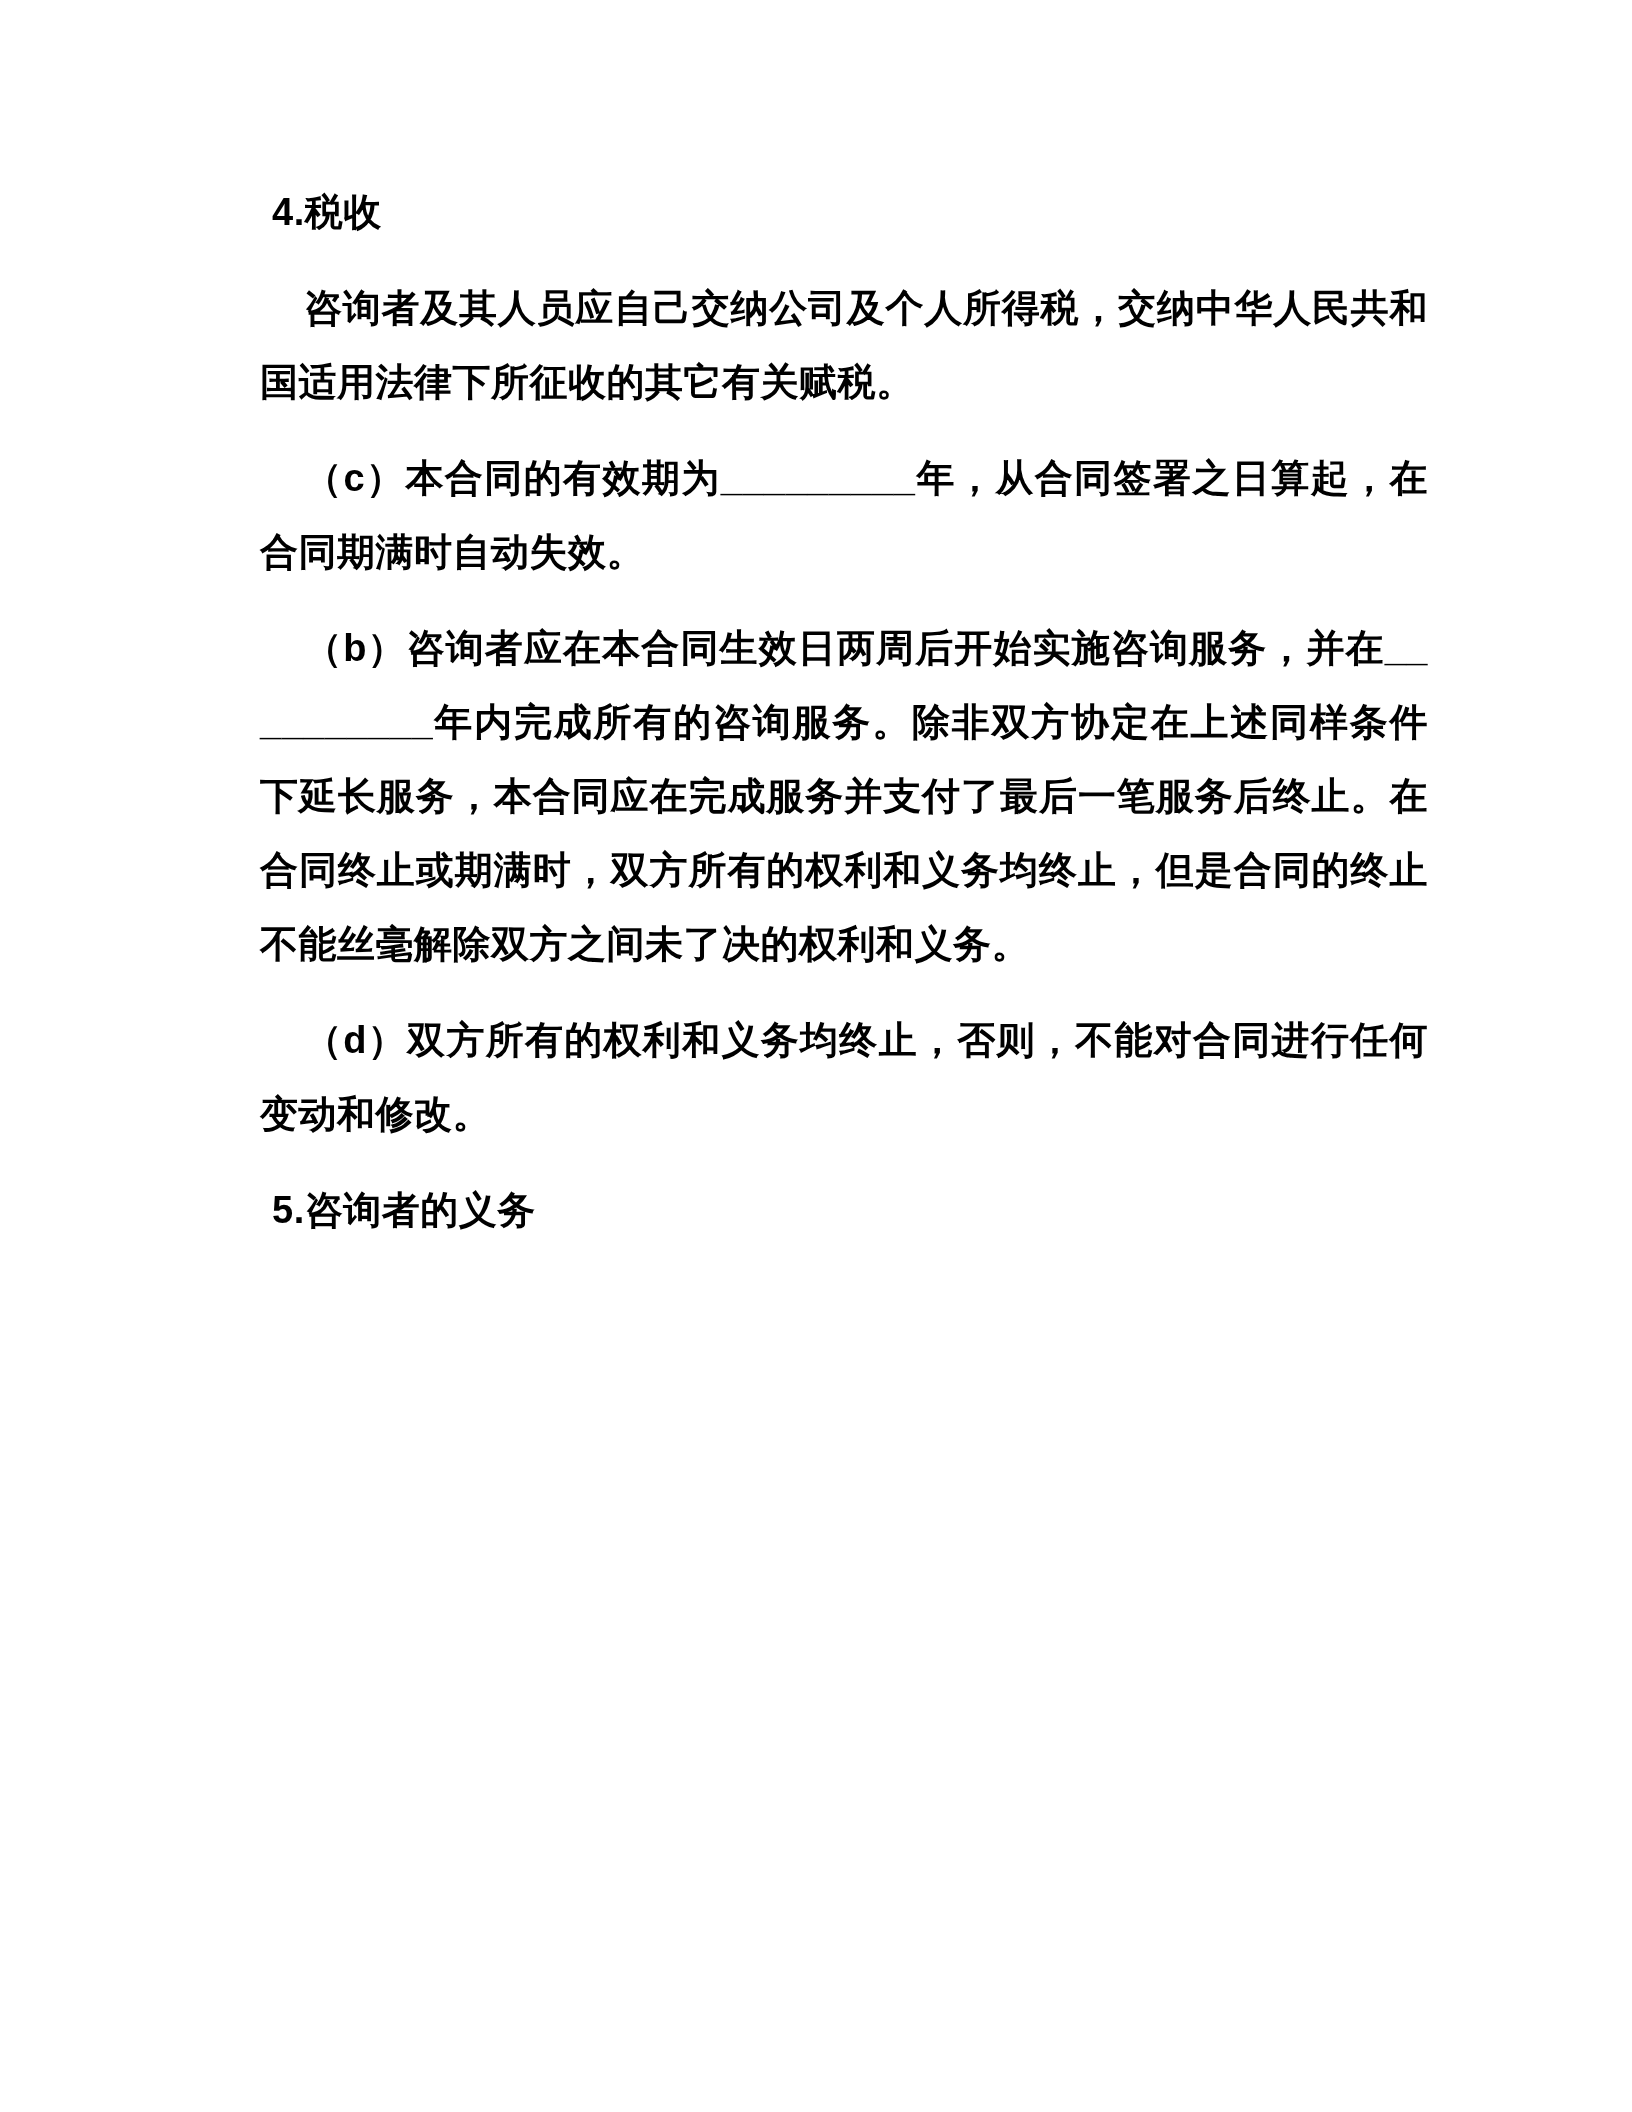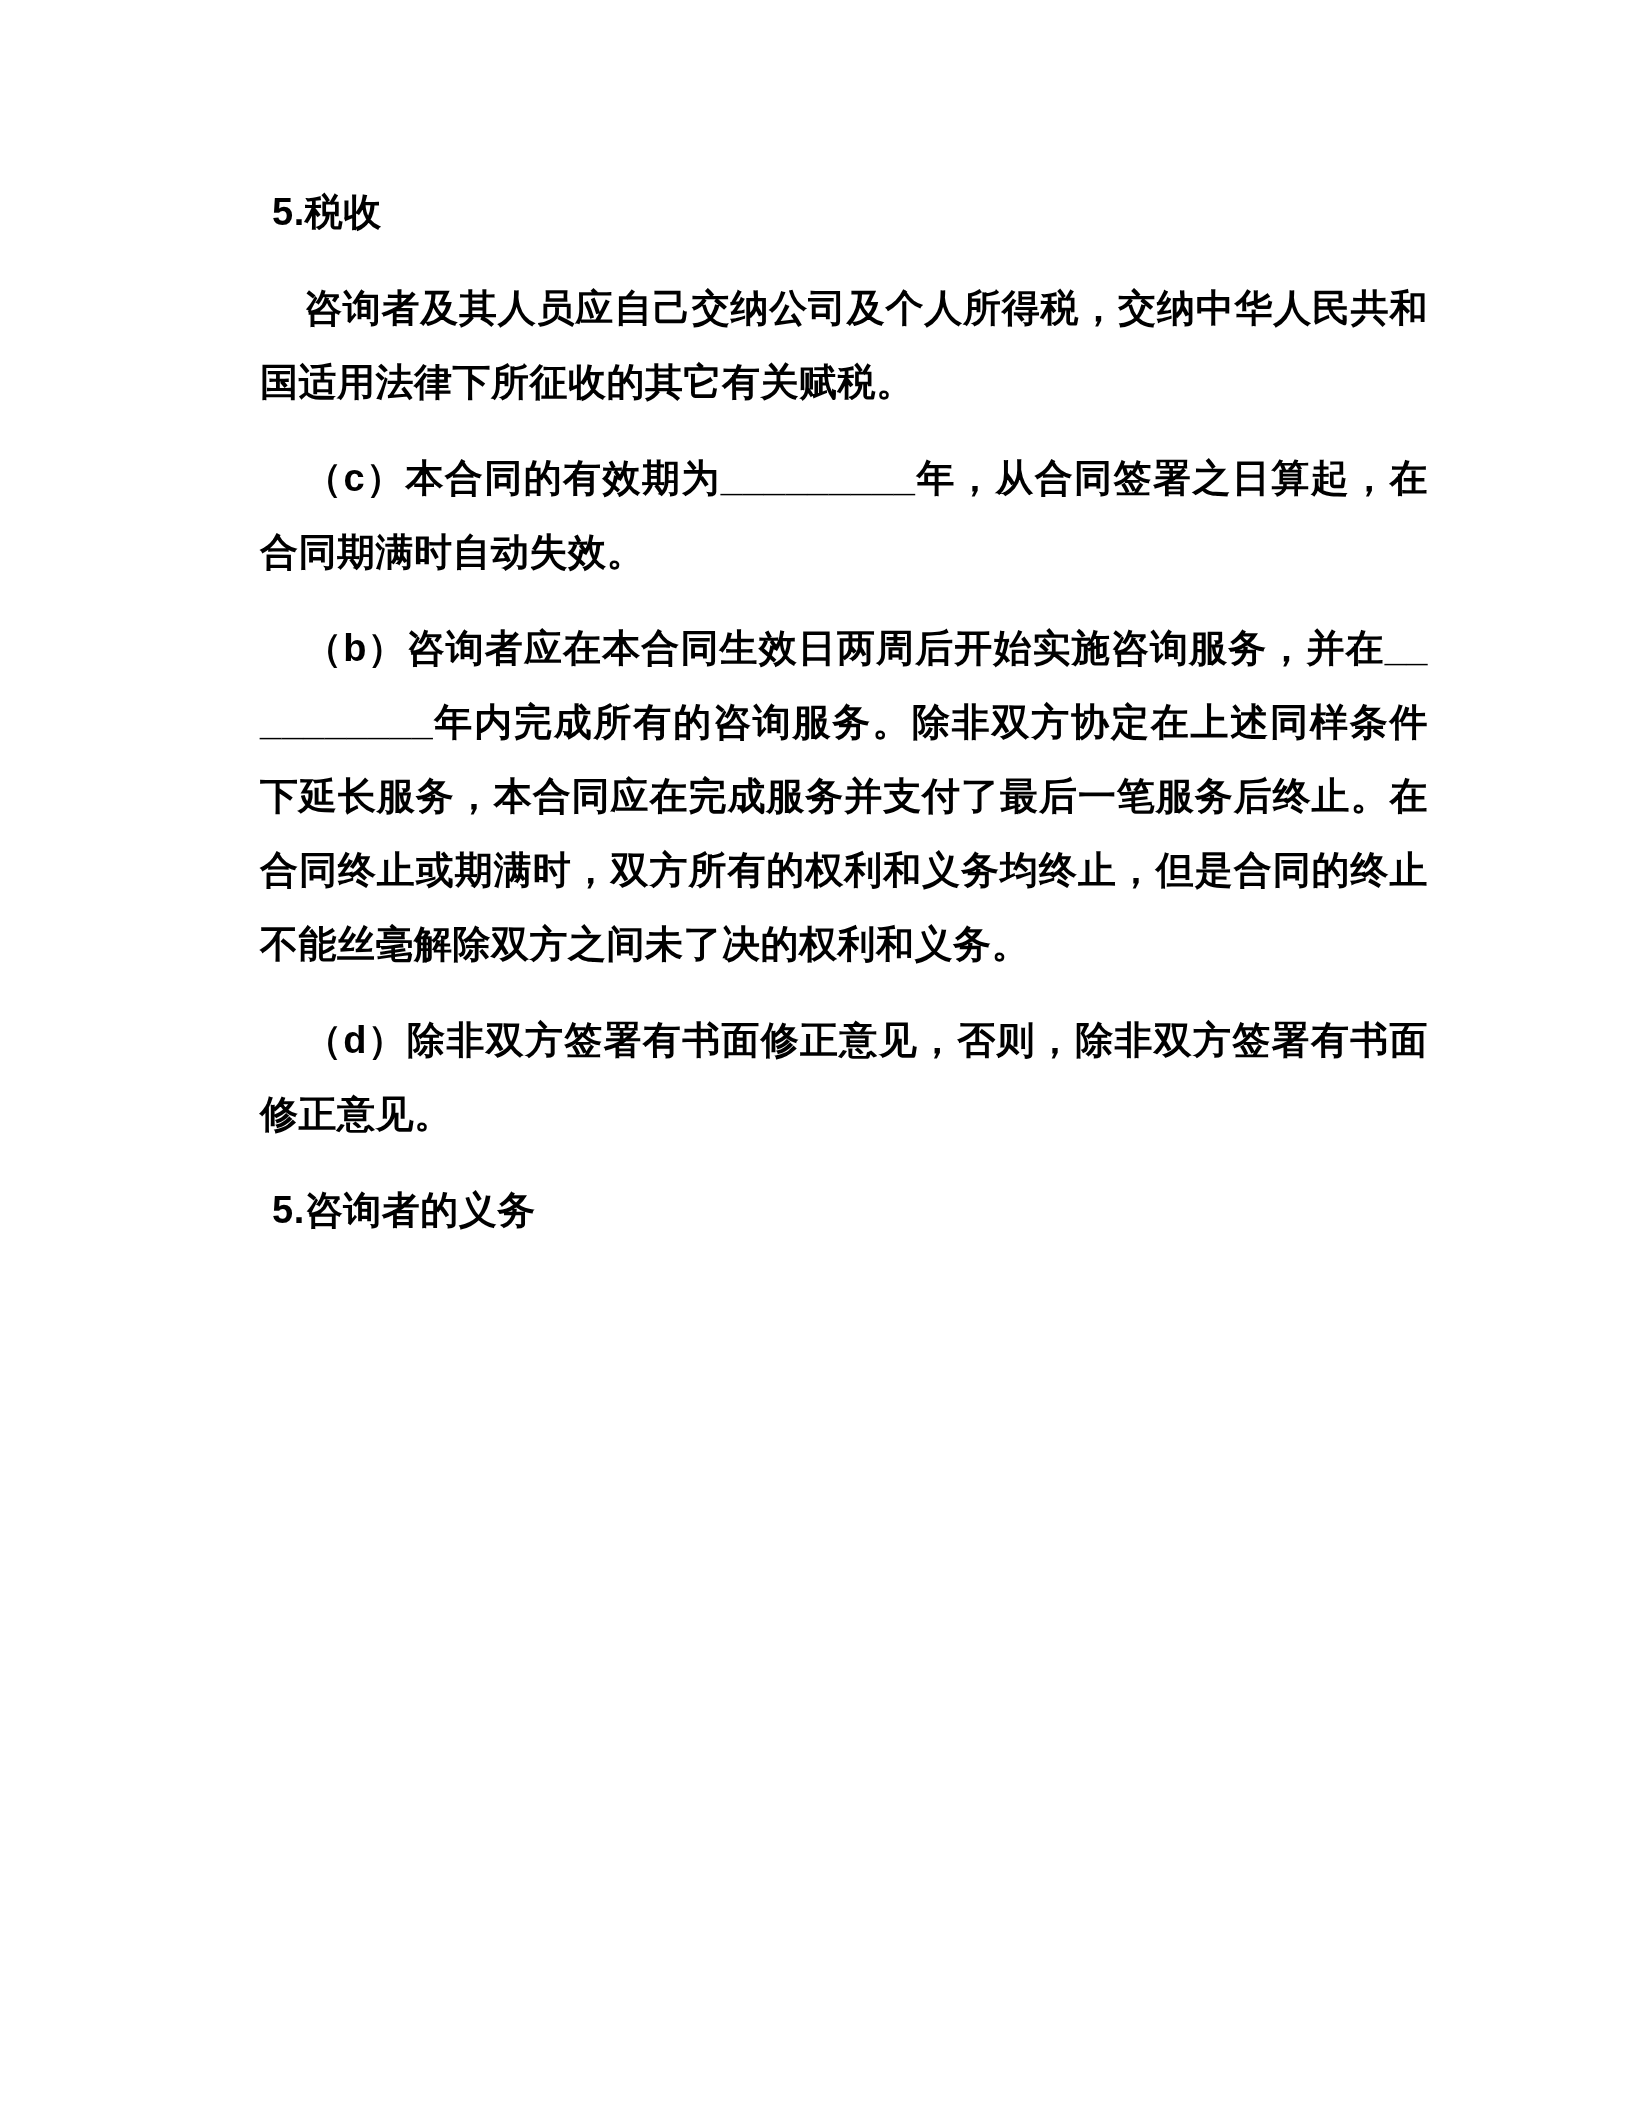--- a/index.html
+++ b/index.html
@@ -46,28 +46,28 @@
   p.last {
     margin-bottom: 0;
   }
 </style>
 </head>
 <body>
 
 <div class="page">
   <div class="doc-body">
 
-    <p class="heading">5.税收</p>
+    <p class="heading">4.税收</p>
 
     <p class="para">咨询者及其人员应自己交纳公司及个人所得税，交纳中华人民共和国适用法律下所征收的其它有关赋税。</p>
 
 
 
     <p class="para">（c）本合同的有效期为_________年，从合同签署之日算起，在合同期满时自动失效。</p>
 
     <p class="para">（b）咨询者应在本合同生效日两周后开始实施咨询服务，并在__________年内完成所有的咨询服务。除非双方协定在上述同样条件下延长服务，本合同应在完成服务并支付了最后一笔服务后终止。在合同终止或期满时，双方所有的权利和义务均终止，但是合同的终止不能丝毫解除双方之间未了决的权利和义务。</p>
 
-    <p class="para">（d）除非双方签署有书面修正意见，否则，除非双方签署有书面修正意见。</p>
+    <p class="para">（d）双方所有的权利和义务均终止，否则，不能对合同进行任何变动和修改。</p>
 
     <p class="heading last">5.咨询者的义务</p>
 
   </div>
 </div>
 
 </body></html>

